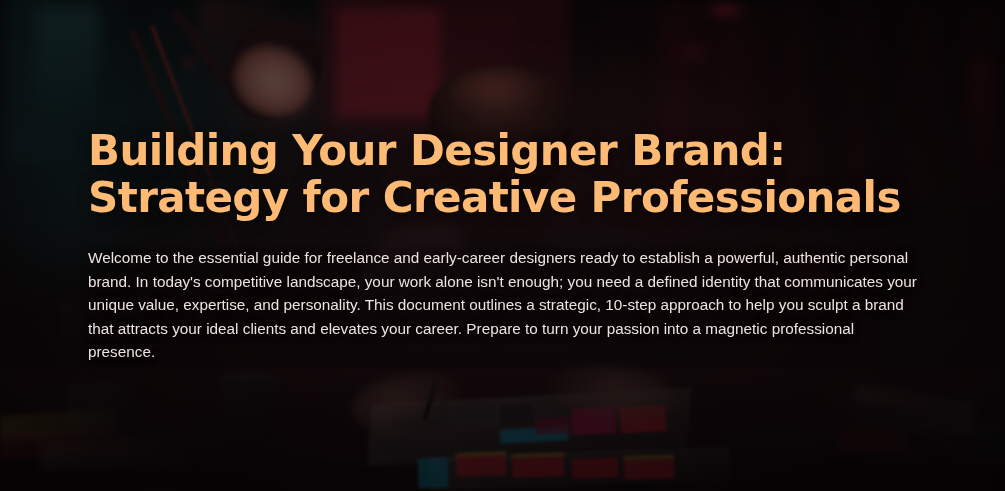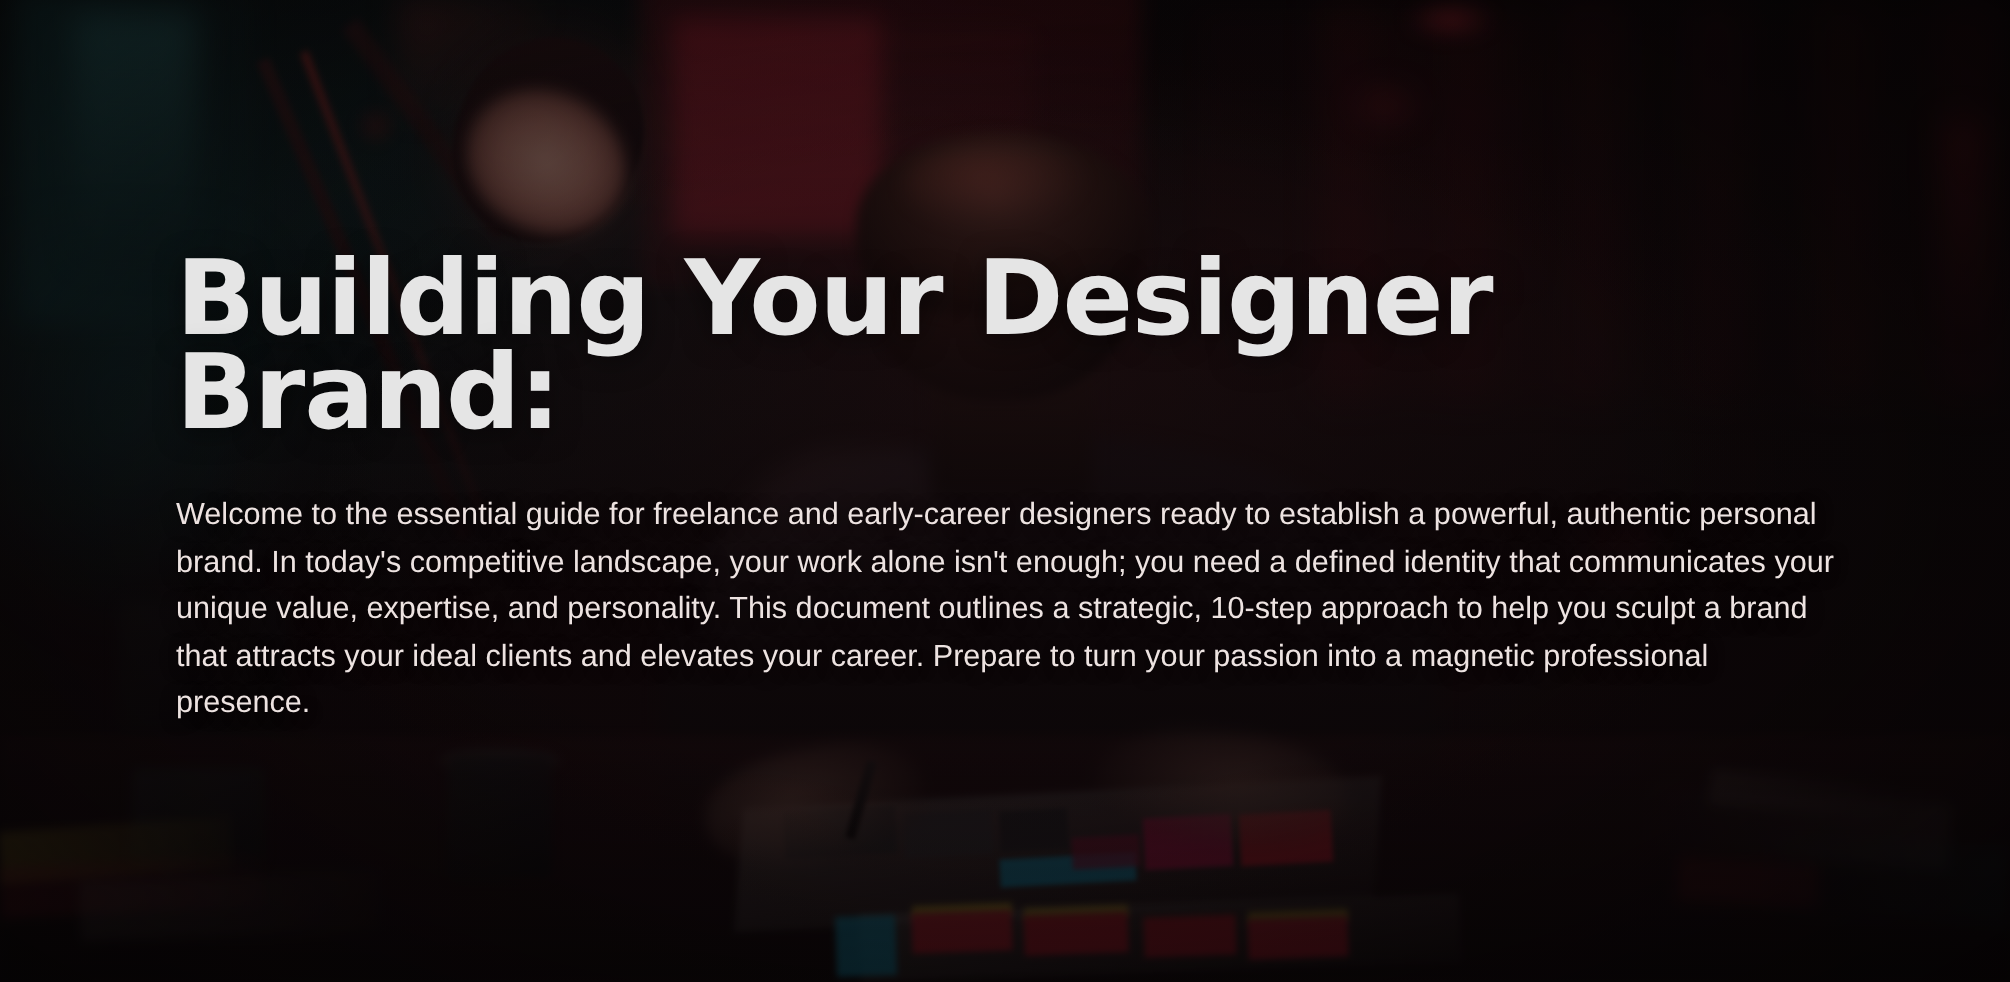--- a/index.html
+++ b/index.html
@@ -264,24 +264,24 @@
   }
 
   
   .content {
     position:absolute; left:88px; top:0; width:836px; height:491px;
     display:flex; flex-direction:column; justify-content:center;
   }
   .title {
     font-family:"DejaVu Sans", sans-serif;
     font-weight:bold;
-    font-size:52px;
+    font-size:42px;
     line-height:47px;
     letter-spacing:-0.6px;
-    color:#e5e5e5;
+    color:#fdba74;
     max-width:830px;
     text-shadow:0 2px 14px rgba(0,0,0,.55);
   }
   .subtitle {
     margin-top:25px;
     font-family:"Liberation Sans", sans-serif;
     font-weight:400;
     font-size:15.3px;
     line-height:23.4px;
     color:#EDE3E1;
@@ -363,17 +363,17 @@
     <div class="pap-rt1"></div>
     <div class="pap-rd"></div>
     <div class="pap-rt2"></div>
 
     <div class="grade"></div>
     <div class="scrim"></div>
     <div class="vignette"></div>
   </div>
 
   <div class="content">
-    <h1 class="title"><span>Building Your Designer Brand:</span><br></h1>
+    <h1 class="title"><span>Building Your Designer Brand:</span><br><span>Strategy for Creative Professionals</span></h1>
     <p class="subtitle">Welcome to the essential guide for freelance and early-career designers ready to establish a powerful, authentic personal brand. In today's competitive landscape, your work alone isn't enough; you need a defined identity that communicates your unique value, expertise, and personality. This document outlines a strategic, 10-step approach to help you sculpt a brand that attracts your ideal clients and elevates your career. Prepare to turn your passion into a magnetic professional presence.</p>
   </div>
 
 </div>
 
 </body></html>

